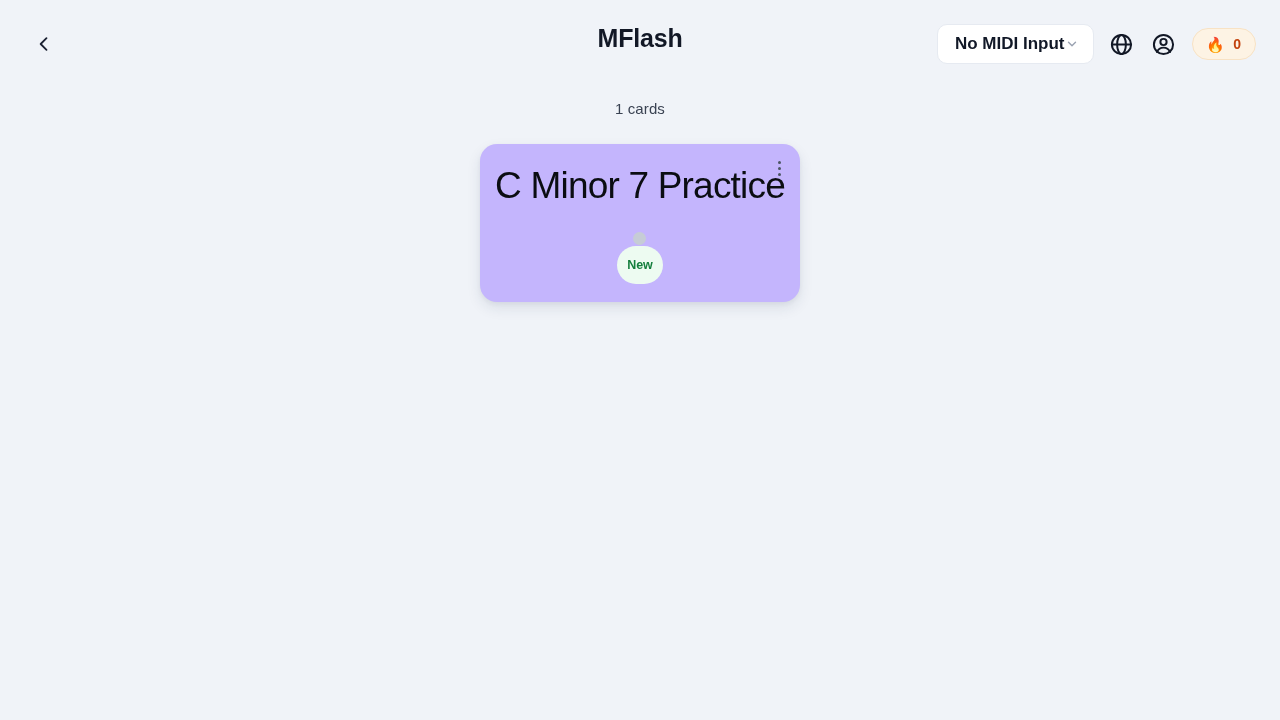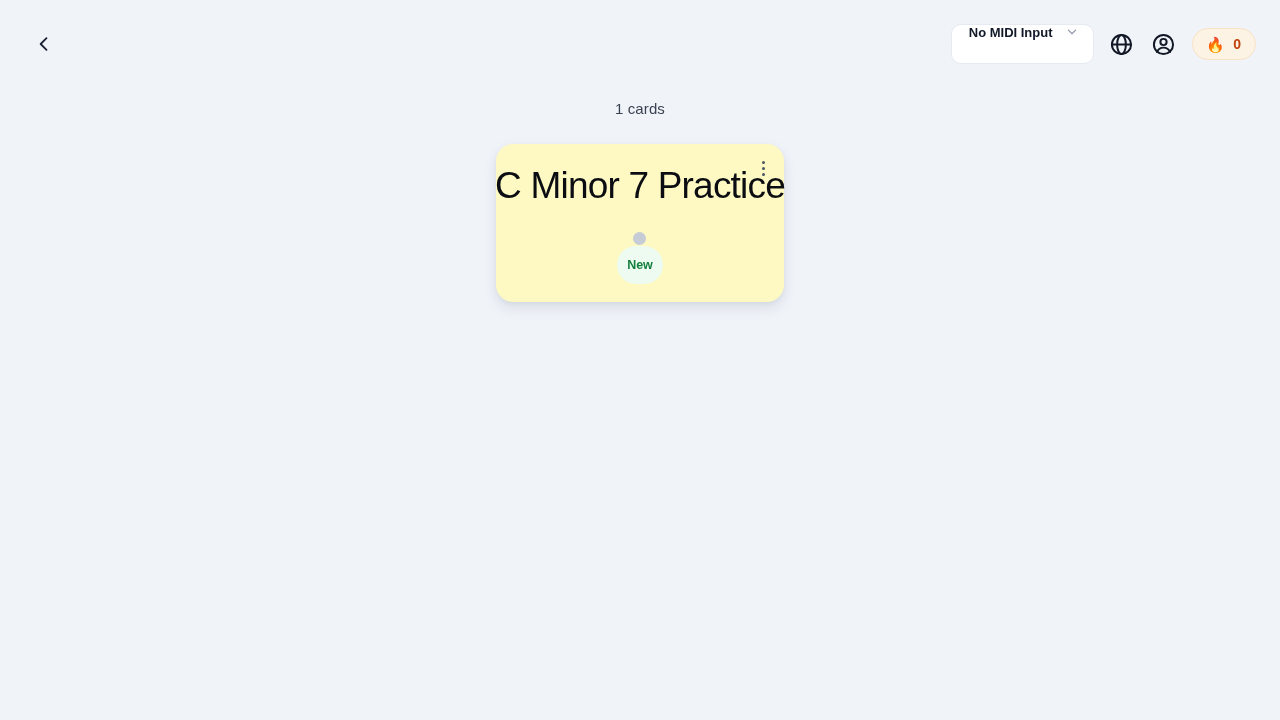--- a/index.html
+++ b/index.html
@@ -58,27 +58,27 @@
     right: 24px;
     top: 24px;
     display: flex;
     align-items: center;
     gap: 14px;
     height: 40px;
   }
 
   .midi-select {
     display: flex;
-    gap: 12px;
+    align-items: center;
     height: 40px;
     padding: 0 14px 0 17px;
     background: #ffffff;
     border: 1px solid #e6eaf1;
     border-radius: 10px;
-    font-size: 13px;
+    font-size: 17px;
     font-weight: 700;
     color: #111827;
     cursor: pointer;
     white-space: nowrap;
   }
   .midi-select .chev { display: block; }
 
   .icon-button {
     width: 28px;
     height: 28px;
@@ -121,23 +121,23 @@
   
   .deck-grid {
     margin-top: 27px;
     display: flex;
     justify-content: center;
     align-items: flex-start;
   }
 
   .deck-card {
     position: relative;
-    width: 288px;
+    width: 320px;
     min-height: 145px;
-    background: #fef9c3;
+    background: #c4b5fd;
     border-radius: 17px;
     box-shadow: 0 6px 14px rgba(31, 45, 77, 0.10),
                 0 2px 4px rgba(31, 45, 77, 0.05);
     padding: 22px 18px 18px;
     display: flex;
     flex-direction: column;
     align-items: center;
     cursor: pointer;
   }
 
@@ -208,20 +208,21 @@
 <body>
 
 <div class="header">
 
   <button class="back-button">
     <svg width="20" height="20" viewBox="0 0 24 24" fill="none" stroke="#1b2132" stroke-width="2.2" stroke-linecap="round" stroke-linejoin="round">
       <polyline points="15 5 8 12 15 19"></polyline>
     </svg>
   </button>
 
+  <div class="app-title">MFlash</div>
 
   <div class="header-right">
 
     <div class="midi-select">
       <span>No MIDI Input</span>
       <svg class="chev" width="14" height="14" viewBox="0 0 24 24" fill="none" stroke="#9aa2b1" stroke-width="2.4" stroke-linecap="round" stroke-linejoin="round">
         <polyline points="6 9 12 15 18 9"></polyline>
       </svg>
     </div>
 

